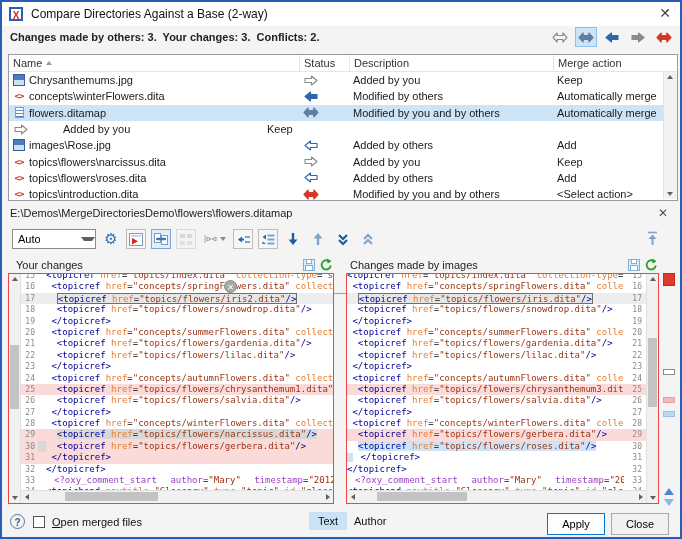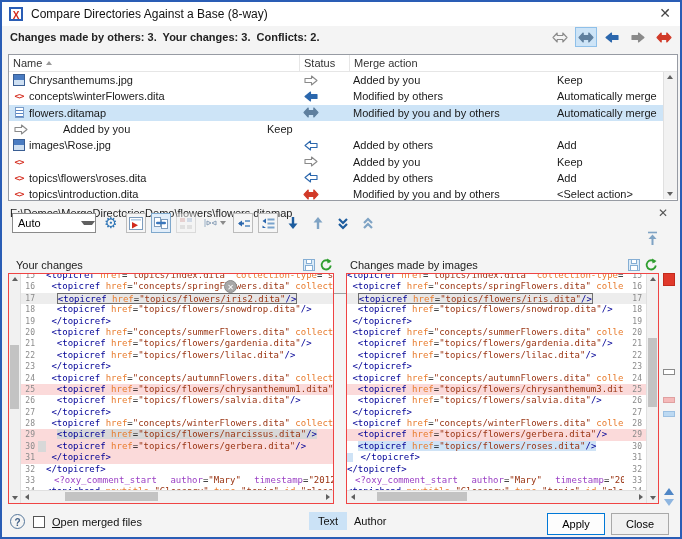--- a/index.html
+++ b/index.html
@@ -27,21 +27,21 @@
   .tscroll{position:absolute;top:17px;right:0;bottom:1px;width:13px;background:#f2f2f2;border-left:1px solid #e0e0e0;}
   
   .fi{display:inline-flex;width:12px;height:12px;align-items:center;justify-content:center;flex:none;}
   .fi-img{background:linear-gradient(180deg,#4a7cc2 55%,#cfe0f2 55%);border:1px solid #3a5e93;box-sizing:border-box;}
   .fi-dita{color:#d42a1c;font-weight:bold;font-size:9px;font-family:"DejaVu Sans Mono",monospace;letter-spacing:-1px;}
   .fi-map{width:9px;height:11px;background:repeating-linear-gradient(#fff 0 2px,#5b87c5 2px 3px);border:1px solid #7a9cc8;box-sizing:border-box;}
   
   .pathbar{position:absolute;top:205px;left:8px;right:24px;font-size:11px;color:#222;white-space:nowrap;overflow:hidden;}
   .path-close{position:absolute;top:204px;right:12px;font-size:12px;color:#555;}
   
-  .toolbar{position:absolute;top:208px;left:10px;right:40px;height:26px;display:flex;align-items:center;gap:5px;}
+  .toolbar{position:absolute;top:224px;left:10px;right:40px;height:26px;display:flex;align-items:center;gap:5px;}
   .combo{width:84px;height:20px;border:1px solid #8a8a8a;background:#fff;font-size:11px;display:flex;align-items:center;box-sizing:border-box;}
   .combo span{flex:1;padding-left:5px;}
   .combo .caret{flex:none;width:14px;display:flex;justify-content:center;}
   .tbtn{min-width:20px;height:20px;display:flex;align-items:center;justify-content:center;border:1px solid transparent;box-sizing:border-box;padding:0 1px;}
   .tbtn.framed{border-color:#bcbcbc;background:#f6f6f6;}
   .tbtn.pressed{border-color:#7fa8cc;background:#e2eefa;}
   .tbtn.disabled{opacity:.45;}
   .gear{font-size:15px;color:#2e75b6;font-family:"DejaVu Sans",sans-serif;line-height:15px;}
   .firstbtn{position:absolute;top:226px;right:18px;}
   
@@ -101,21 +101,21 @@
   .btn.close{left:609px;border:1px solid #a9a9a9;background:#f1f1f1;}
   .sort-caret{width:0;height:0;border-left:3px solid transparent;border-right:3px solid transparent;border-bottom:4px solid #9a9a9a;}
 </style>
 </head>
 <body>
 
 <div class="window">
 
   <div class="titlebar">
     <span class="app-icon">X</span>
-    <span class="win-title">Compare Directories Against a Base (8-way)</span>
+    <span class="win-title">Compare Directories Against a Base (2-way)</span>
     <span class="win-close">✕</span>
   </div>
 
   <div class="summary">Changes made by others: 3.  Your changes: 3.  Conflicts: 2.</div>
   <div class="navbar" id="navbar">
       <div class="navbtn">
         <svg width="16" height="11" viewBox="0 0 16 11">
           <path d="M5.2 1 L1 5.5 L5.2 10 V7.5 H10.8 V10 L15 5.5 L10.8 1 V3.5 H5.2 Z" fill="none" stroke="#8a8a8a" stroke-width="1.1" stroke-linejoin="round"></path>
         </svg>
       </div>
@@ -141,20 +141,21 @@
       </div>
     </div>
 
   <div class="filetable">
     <div class="thead">
       <div class="th col-name">
         <span>Name</span>
         <span class="sort-caret"></span>
       </div>
       <div class="th col-status">Status</div>
+      <div class="th col-desc">Description</div>
       <div class="th col-action">Merge action</div>
     </div>
     <div class="tbody" id="tbody">
         <div class="trow">
           <div class="c col-name">
             <span class="fi fi-img"></span>
             <span>Chrysanthemums.jpg</span>
           </div>
           <div class="c col-status">
             <svg width="16" height="11" viewBox="0 0 16 11">
@@ -210,20 +211,21 @@
             <svg width="16" height="11" viewBox="0 0 16 11">
               <path d="M14 3.5 H7.5 V1 L2 5.5 L7.5 10 V7.5 H14 Z" fill="none" stroke="#2b67ad" stroke-width="1.1" stroke-linejoin="round"></path>
             </svg>
           </div>
           <div class="c col-desc">Added by others</div>
           <div class="c col-action">Add</div>
         </div>
         <div class="trow">
           <div class="c col-name">
             <span class="fi fi-dita">&lt;&gt;</span>
+            <span>topics\flowers\narcissus.dita</span>
           </div>
           <div class="c col-status">
             <svg width="16" height="11" viewBox="0 0 16 11">
               <path d="M2 3.5 H8.5 V1 L14 5.5 L8.5 10 V7.5 H2 Z" fill="none" stroke="#8a8a8a" stroke-width="1.1" stroke-linejoin="round"></path>
             </svg>
           </div>
           <div class="c col-desc">Added by you</div>
           <div class="c col-action">Keep</div>
         </div>
         <div class="trow">

